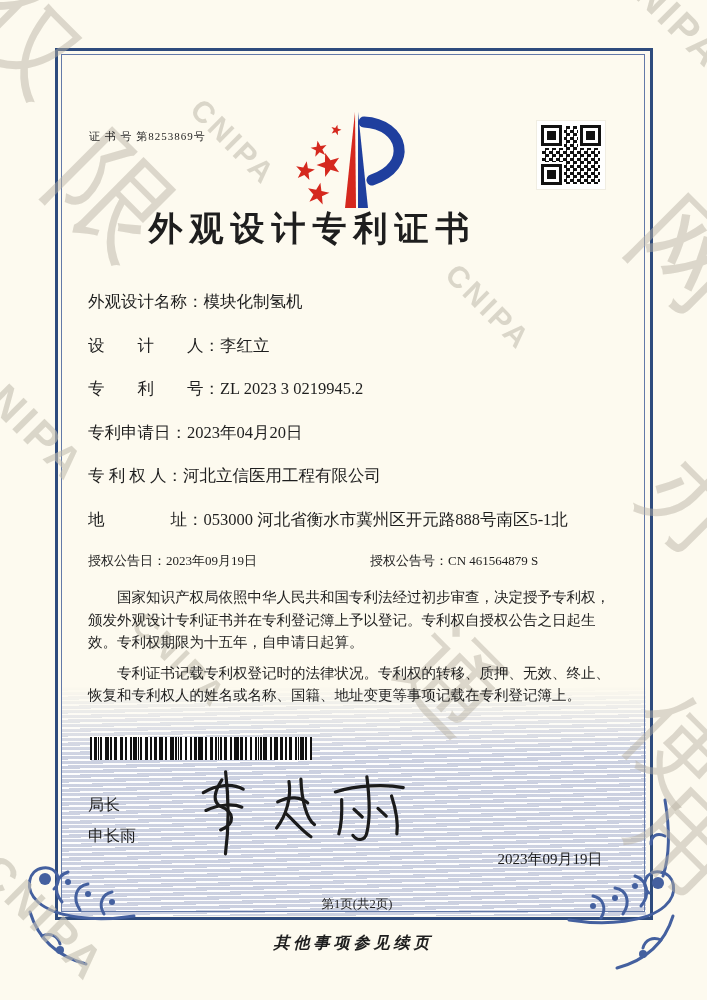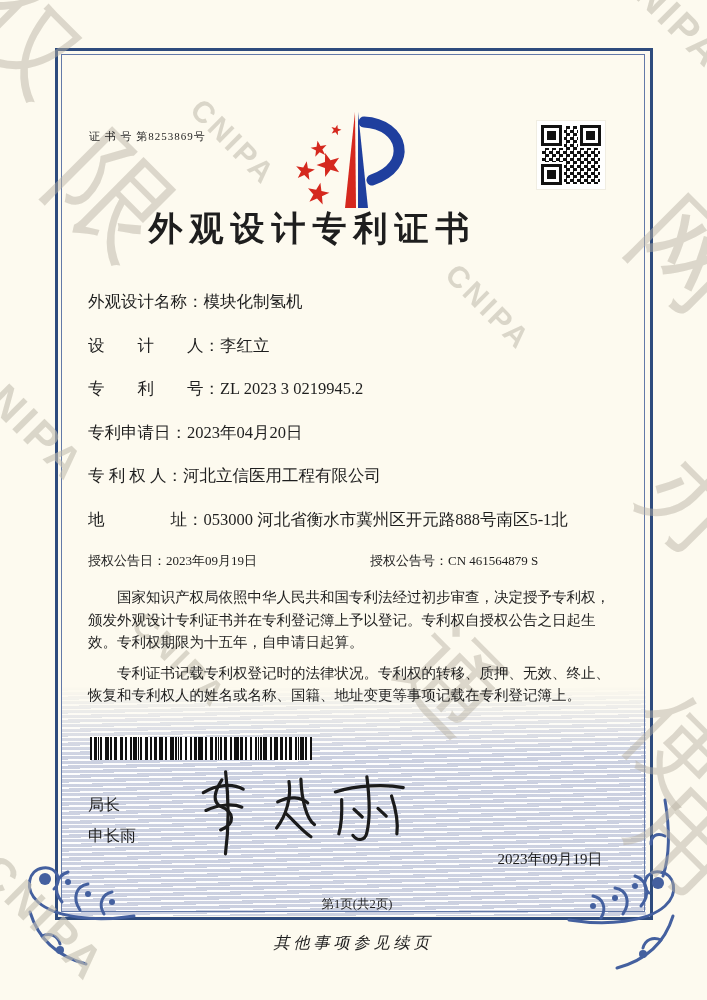--- a/index.html
+++ b/index.html
@@ -73,21 +73,21 @@
       repeating-linear-gradient(90deg,transparent 0 4px,#111 4px 6px,transparent 6px 13px);}
   
   .signer-title{position:absolute;left:88px;top:795px;font-size:16px;z-index:6;
     font-family:Liberation Serif, serif;}
   .signer-name{position:absolute;left:88px;top:826px;font-size:16px;z-index:6;
     font-family:"Liberation Sans","DejaVu Sans",sans-serif;}
   .sig{position:absolute;left:190px;top:763px;z-index:6;transform:rotate(-2deg);}
   .issue-date{position:absolute;left:455px;top:850px;width:190px;text-align:center;font-size:15px;z-index:6;}
   .page-info{position:absolute;left:0;top:896px;width:692px;text-align:center;font-size:12.5px;z-index:6;margin-left:11px;}
   .footer-note{position:absolute;left:0;top:933px;width:707px;text-align:center;font-size:16px;
-    letter-spacing:4px;font-style:italic;z-index:6;}
+    letter-spacing:4px;font-style:italic;z-index:6;font-weight:bold;}
   .flourish{position:absolute;z-index:3;}
   .fl-left{left:16px;top:852px;}
   .fl-right{left:566px;top:796px;transform:scaleX(-1);}
 </style>
 </head>
 <body>
 
 <div class="page">
 
   <div class="wm wm-cn wm1">仅</div>

